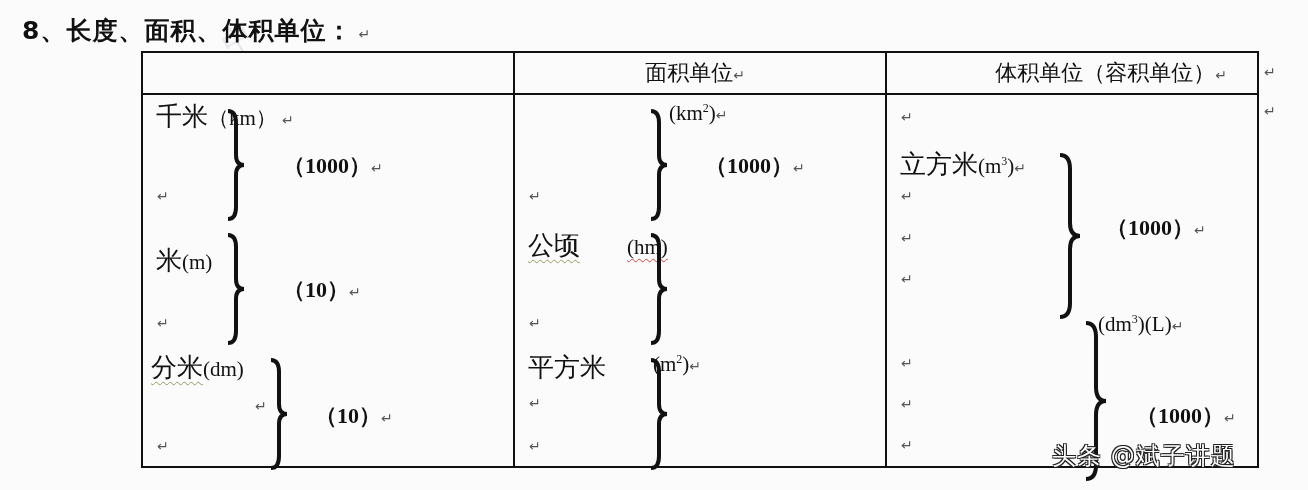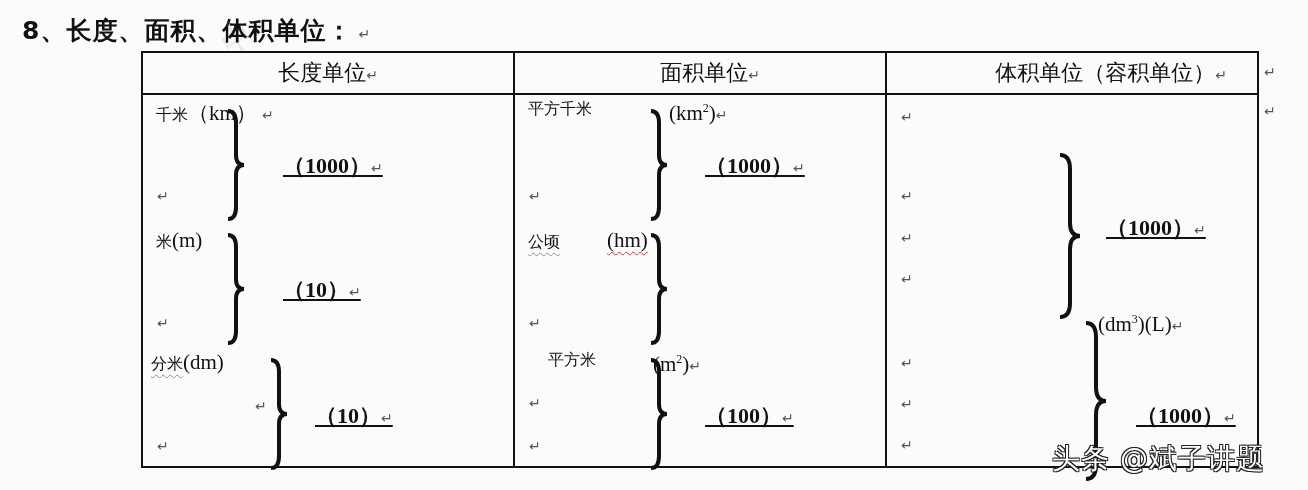--- a/index.html
+++ b/index.html
@@ -20,30 +20,30 @@
     position: absolute; left: 141px; top: 51px; width: 1118px; height: 417px;
     border: 2px solid #111; box-sizing: border-box;
   }
   .vline { position: absolute; top: 0; bottom: 0; width: 2px; background: #111; }
   .hline { position: absolute; left: 0; right: 0; top: 40px; height: 2px; background: #111; }
   .hdr {
     position: absolute; top: 0; height: 40px; line-height: 40px; text-align: center;
     font-family: "DejaVu Sans", sans-serif; font-size: 22px;
   }
   .t { position: absolute; white-space: nowrap; }
-  .cn { font-family: "DejaVu Sans", sans-serif; font-size: 16px; }
+  .cn { font-family: "DejaVu Sans", sans-serif; font-size: 26px; }
   .en { font-family: "Liberation Serif", serif; font-size: 21px; }
-  .num { font-family: "Liberation Serif", serif; font-size: 22px; font-weight: bold; text-decoration: underline; }
+  .num { font-family: "Liberation Serif", serif; font-size: 22px; font-weight: bold; }
   sup { font-size: 12px; vertical-align: super; line-height: 0; }
   .wavy { text-decoration: underline wavy #9a9a60; text-underline-offset: 5px; text-decoration-thickness: 1px; }
   .wavyred { text-decoration: underline wavy #d04040; text-underline-offset: 4px; text-decoration-thickness: 1px; margin-left: 47px; }
   .brace { position: absolute; }
   .outside-ret { position: absolute; }
   .wm {
-    position: absolute; left: 1052px; top: 440px; font-size: 28px;
+    position: absolute; left: 1052px; top: 440px; font-size: 24px;
     font-family: "DejaVu Sans", sans-serif; color: #fff;
     text-shadow: 1px 1px 0 #222, -1px -1px 0 #222, 1px -1px 0 #222, -1px 1px 0 #222;
     letter-spacing: 1px;
   }
   .faint {
     position: absolute; left: 215px; top: -8px; width: 140px; height: 40px;
     color: #e8e8ec; font-size: 30px; transform: rotate(-30deg);
     font-family: "DejaVu Sans", sans-serif;
   }
 </style>
@@ -54,43 +54,40 @@
 
 <div class="title">
   <span>8、长度、面积、体积单位：</span><span class="ret">↵</span>
 </div>
 
 <div class="tbl">
   <div class="vline" style="left:370px"></div>
   <div class="vline" style="left:742px"></div>
   <div class="hline"></div>
 
-  <div class="hdr" style="left:0;width:370px">
-    <span>长度单位</span><span class="ret">↵</span>
-  </div>
-  <div class="hdr" style="left:368px;width:398px">
+  <div class="hdr" style="left:353px;width:398px">
     <span>面积单位</span><span class="ret">↵</span>
   </div>
   <div class="hdr" style="left:744px;width:448px">
     <span>体积单位（容积单位）</span><span class="ret">↵</span>
   </div>
 
   <div class="t" style="left:13px;top:46px">
     <span class="cn">千米</span><span class="en">（km）</span>
     <span class="ret">↵</span>
   </div>
   <svg class="brace" style="left:82px;top:56px" width="22" height="112" viewBox="0 0 22 112">
     <path d="M3 2 Q11 2 11 14 L11 46 Q11 56 19 56 Q11 56 11 66 L11 98 Q11 110 3 110" fill="none" stroke="#111" stroke-width="4"></path>
   </svg>
   <div class="t num" style="left:140px;top:98px">
     <span>（1000）</span><span class="ret">↵</span>
   </div>
   <div class="t ret" style="left:14px;top:135px">↵</div>
 
-  <div class="t" style="left:13px;top:175px">
+  <div class="t" style="left:13px;top:190px">
     <span class="cn">米</span><span class="en">(m)</span>
   </div>
   <svg class="brace" style="left:82px;top:180px" width="22" height="112" viewBox="0 0 22 112">
     <path d="M3 2 Q11 2 11 14 L11 46 Q11 56 19 56 Q11 56 11 66 L11 98 Q11 110 3 110" fill="none" stroke="#111" stroke-width="4"></path>
   </svg>
   <div class="t num" style="left:140px;top:222px">
     <span>（10）</span><span class="ret">↵</span>
   </div>
   <div class="t ret" style="left:14px;top:262px">↵</div>
 
@@ -99,58 +96,55 @@
   </div>
   <svg class="brace" style="left:125px;top:305px" width="22" height="112" viewBox="0 0 22 112">
     <path d="M3 2 Q11 2 11 14 L11 46 Q11 56 19 56 Q11 56 11 66 L11 98 Q11 110 3 110" fill="none" stroke="#111" stroke-width="4"></path>
   </svg>
   <div class="t ret" style="left:112px;top:345px">↵</div>
   <div class="t num" style="left:172px;top:348px">
     <span>（10）</span><span class="ret">↵</span>
   </div>
   <div class="t ret" style="left:14px;top:385px">↵</div>
 
-  <div class="t" style="left:385px;top:46px">
-    <span class="cn">平方千米</span>
-  </div>
   <div class="t en" style="left:526px;top:48px">
     <span>(km</span><sup>2</sup><span>)</span><span class="ret">↵</span>
   </div>
   <svg class="brace" style="left:505px;top:56px" width="22" height="112" viewBox="0 0 22 112">
     <path d="M3 2 Q11 2 11 14 L11 46 Q11 56 19 56 Q11 56 11 66 L11 98 Q11 110 3 110" fill="none" stroke="#111" stroke-width="4"></path>
   </svg>
   <div class="t num" style="left:562px;top:98px">
     <span>（1000）</span><span class="ret">↵</span>
   </div>
   <div class="t ret" style="left:386px;top:135px">↵</div>
 
   <div class="t" style="left:385px;top:175px">
     <span class="cn wavy">公顷</span><span class="en wavyred">(hm)</span>
   </div>
   <svg class="brace" style="left:505px;top:180px" width="22" height="112" viewBox="0 0 22 112">
     <path d="M3 2 Q11 2 11 14 L11 46 Q11 56 19 56 Q11 56 11 66 L11 98 Q11 110 3 110" fill="none" stroke="#111" stroke-width="4"></path>
   </svg>
   <div class="t ret" style="left:386px;top:262px">↵</div>
 
-  <div class="t" style="left:405px;top:297px">
+  <div class="t" style="left:385px;top:297px">
     <span class="cn">平方米</span>
   </div>
   <div class="t en" style="left:510px;top:299px">
     <span>(m</span><sup>2</sup><span>)</span><span class="ret">↵</span>
   </div>
   <svg class="brace" style="left:505px;top:305px" width="22" height="112" viewBox="0 0 22 112">
     <path d="M3 2 Q11 2 11 14 L11 46 Q11 56 19 56 Q11 56 11 66 L11 98 Q11 110 3 110" fill="none" stroke="#111" stroke-width="4"></path>
   </svg>
   <div class="t ret" style="left:386px;top:342px">↵</div>
-  <div class="t num" style="left:562px;top:348px">
-    <span>（100）</span><span class="ret">↵</span>
-  </div>
   <div class="t ret" style="left:386px;top:385px">↵</div>
 
   <div class="t ret" style="left:758px;top:56px">↵</div>
+  <div class="t" style="left:757px;top:94px">
+    <span class="cn">立方米</span><span class="en"><span>(m</span><sup>3</sup><span>)</span></span><span class="ret">↵</span>
+  </div>
   <svg class="brace" style="left:914px;top:100px" width="26" height="166" viewBox="0 0 26 166">
     <path d="M3 2 Q13 2 13 16 L13 70 Q13 83 23 83 Q13 83 13 96 L13 150 Q13 164 3 164" fill="none" stroke="#111" stroke-width="4"></path>
   </svg>
   <div class="t num" style="left:963px;top:160px">
     <span>（1000）</span><span class="ret">↵</span>
   </div>
   <div class="t ret" style="left:758px;top:135px">↵</div>
   <div class="t ret" style="left:758px;top:177px">↵</div>
   <div class="t ret" style="left:758px;top:218px">↵</div>
 

